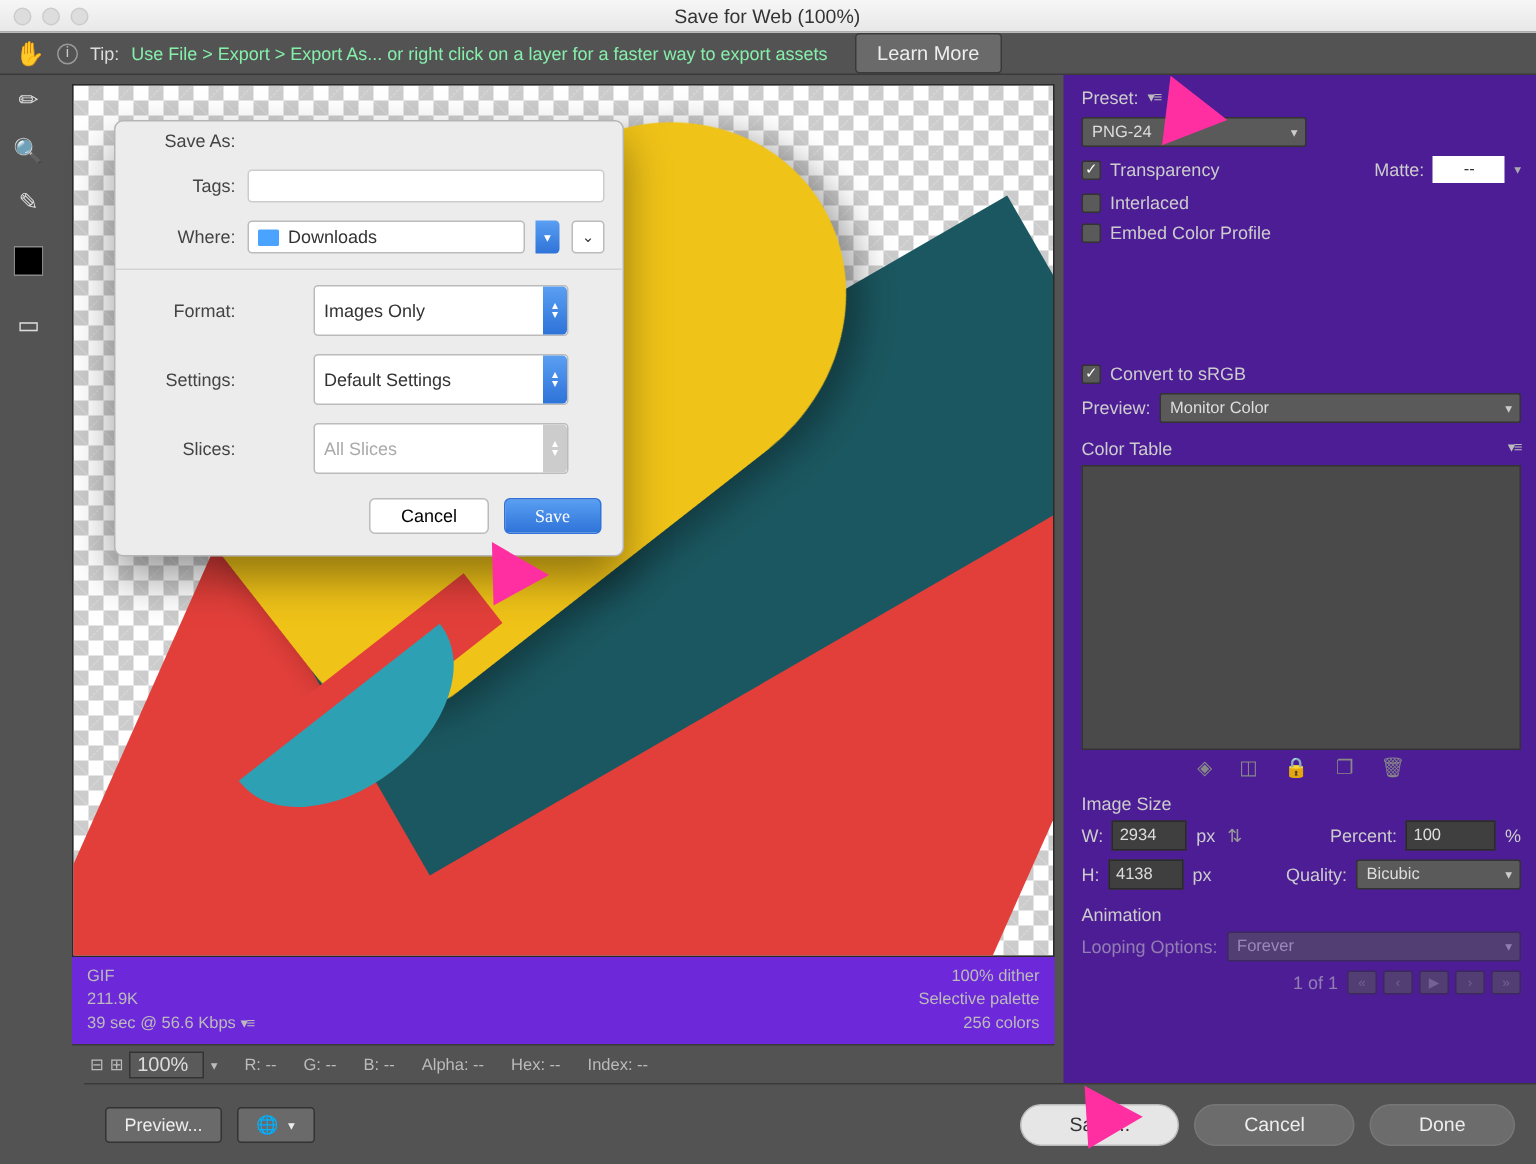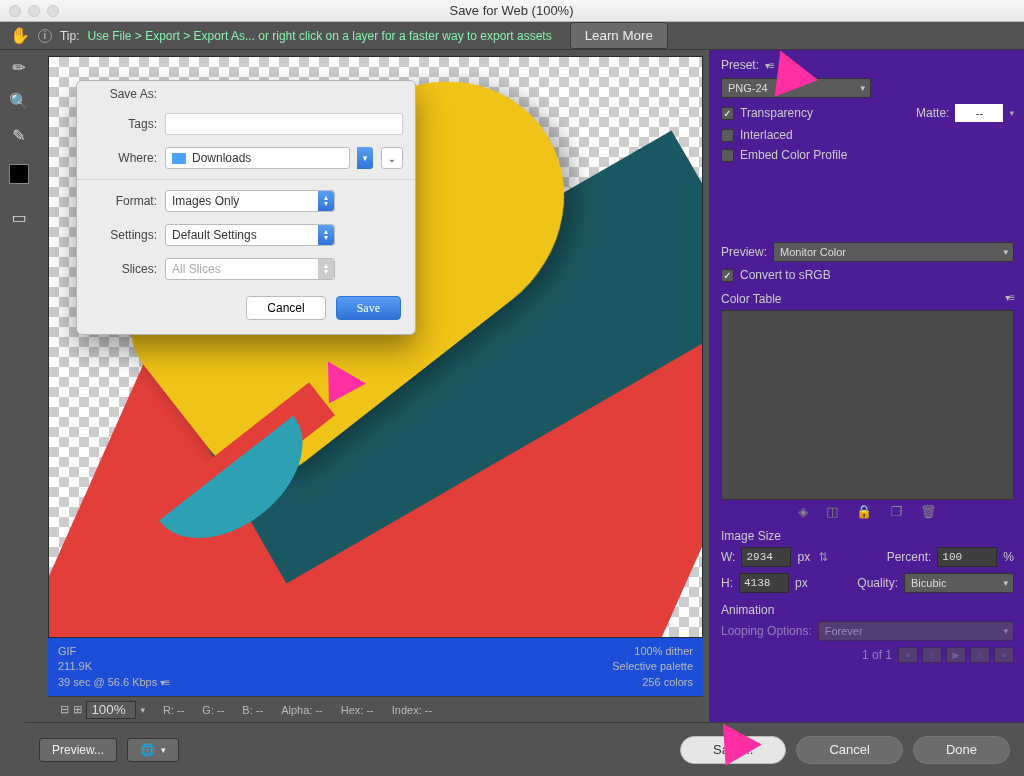--- a/index.html
+++ b/index.html
@@ -39,61 +39,61 @@
   background-position:0 0,0 10px,10px -10px,-10px 0;
 }
 .art { position:absolute; inset:0; }
 .art .red { position:absolute; right:-40px; bottom:-80px; width:640px; height:520px; background:#e33f3a; transform:skewX(-24deg); }
 .art .teal { position:absolute; left:150px; top:200px; width:560px; height:200px; background:#1b5760; transform:rotate(-30deg); }
 .art .yellow { position:absolute; left:80px; top:90px; width:460px; height:240px; background:#f0c318; border-radius:140px 260px 260px 140px / 130px 240px 240px 130px; transform:rotate(-38deg); filter: drop-shadow(6px 10px 12px rgba(0,0,0,.35)); }
 .art .band-r { position:absolute; left:130px; top:370px; width:160px; height:42px; background:#e33f3a; transform:rotate(-38deg); }
 .art .band-c { position:absolute; left:110px; top:405px; width:170px; height:58px; background:#2ea0b4; border-radius: 0 0 90px 90px / 0 0 60px 60px; transform:rotate(-38deg); }
 
 
-.imginfo { background:#1d4ed8; color:#bbb; padding:6px 10px; display:flex; justify-content:space-between; font-size:11px; line-height:1.4; margin:0 6px 0 10px; }
+.imginfo { background:#6d28d9; color:#bbb; padding:6px 10px; display:flex; justify-content:space-between; font-size:11px; line-height:1.4; margin:0 6px 0 10px; }
 .imginfo .left div, .imginfo .right div { white-space:nowrap; }
 .imginfo .right { text-align:right; }
 
 
 .readout { height:26px; background:#535353; display:flex; align-items:center; gap:18px; font-size:11px; padding:0 12px; color:#bbb; border-top:1px solid #3a3a3a; margin:0 6px 0 10px;}
 .readout .zoombox { display:flex; align-items:center; gap:4px; }
 .readout .zoombox .fld { width:50px; height:18px; background:#5a5a5a; border:1px solid #333; color:#ddd; padding:0 4px; }
 
 
 .side-col .row { display:flex; align-items:center; gap:6px; margin-bottom:6px; font-size:12px; color:#ccc; }
 .side-col label { white-space:nowrap; }
 .side-col .sel { flex:1; height:20px; background:#5a5a5a; border:1px solid #333; color:#ddd; padding:0 18px 0 6px; font-size:11px; position:relative; display:flex; align-items:center; border-radius:2px;}
 .side-col .sel::after { content:"▾"; position:absolute; right:5px; color:#ccc; font-size:9px;}
 .side-col .chk { width:13px; height:13px; background:#5a5a5a; border:1px solid #333; display:inline-flex; align-items:center; justify-content:center; color:#fff; font-size:10px; border-radius:2px;}
 .side-col .chk.on::before { content:"✓"; }
-.side-col .num { width:50px; height:20px; background:#3f3f3f; border:1px solid #2a2a2a; color:#ddd; padding:0 4px; font-size:11px;font-family:Liberation Mono, monospace;}
+.side-col .num { width:50px; height:20px; background:#3f3f3f; border:1px solid #2a2a2a; color:#ddd; padding:0 4px; font-size:11px;}
 .side-col .hdr { font-size:12px; color:#ccc; margin:10px 0 4px; }
 .side-col .colortable { height:190px; background:#4a4a4a; border:1px solid #333; margin-bottom:4px; }
 .side-col .ct-icons { display:flex; justify-content:center; gap:18px; color:#888; font-size:13px; margin-bottom:4px;}
 .side-col .mattebox { width:48px; height:18px; background:#fff; color:#333; text-align:center; font-size:11px; line-height:18px; }
 
 
-.bottombar { position:absolute; left:25px; right:0; bottom:0; height:54px; display:flex; align-items:center; padding:0 14px; gap:10px; background:#535353; border-top:1px solid #3a3a3a;}
+.bottombar { position:absolute; left:56px; right:0; bottom:0; height:54px; display:flex; align-items:center; padding:0 14px; gap:10px; background:#535353; border-top:1px solid #3a3a3a;}
 .bottombar .pbtn { height:24px; padding:0 12px; border:1px solid #333; background:#6a6a6a; color:#eee; border-radius:3px; font-size:12px; display:flex; align-items:center; gap:6px;}
 .bottombar .spacer { flex:1; }
 .bottombar .rbtn { height:28px; padding:0 32px; border:1px solid #777; background:#6c6c6c; color:#eee; border-radius:14px; font-size:13px;}
 .bottombar .rbtn.save { background:#e6e6e6; color:#333; border-color:#bbb;}
 
 
 .sheet { position:absolute; left:76px; top:80px; width:340px; background:#ececec; border:1px solid #b5b5b5; border-radius:6px; box-shadow:0 14px 30px rgba(0,0,0,.4); color:#333; z-index:50; }
 .sheet .srow { display:flex; align-items:center; padding:6px 12px; gap:8px; font-size:12px; }
 .sheet .srow label { width:68px; text-align:right; color:#444; }
 .sheet input[type=text] { flex:1; height:22px; border:1px solid #9cb7e0; outline:2px solid #7da7df; border-radius:3px; padding:0 6px; font-size:12px; background:#fff;}
 .sheet input.plain { outline:none; border:1px solid #ccc; }
 .sheet .where { flex:1; display:flex; align-items:center; height:22px; background:#fff; border:1px solid #bbb; border-radius:3px; padding:0 6px; gap:6px; }
 .sheet .where .folder { width:14px; height:11px; background:#4aa3ff; border-radius:1px; }
 .sheet .blue-dd { width:16px; height:22px; background:linear-gradient(#5a9ff2,#2e73d8); border-radius:0 3px 3px 0; margin-left:-1px; color:#fff; font-size:9px; display:flex; align-items:center; justify-content:center;}
 .sheet .expand { width:22px; height:22px; border:1px solid #bbb; border-radius:3px; background:#fff; display:flex; align-items:center; justify-content:center; font-size:10px;}
 .sheet hr { border:none; border-top:1px solid #d4d4d4; margin:4px 0;}
-.sheet .macsel { flex:1; height:22px; border:1px solid #bbb; border-radius:3px; padding:0 6px; font-size:12px; background:#fff; display:flex; align-items:center; position:relative;}
+.sheet .macsel { flex:1; height:34px; border:1px solid #bbb; border-radius:3px; padding:0 6px; font-size:12px; background:#fff; display:flex; align-items:center; position:relative;margin-left:44px;}
 .sheet .macsel .dd { position:absolute; right:0; top:0; bottom:0; width:16px; background:linear-gradient(#5a9ff2,#2e73d8); border-radius:0 3px 3px 0; color:#fff; font-size:8px; display:flex; flex-direction:column; align-items:center; justify-content:center; line-height:6px;}
 .sheet .macsel.disabled { color:#aaa; }
 .sheet .sbtns { display:flex; justify-content:flex-end; gap:10px; padding:10px 14px 14px; }
 .sheet .sbtn { height:24px; padding:0 20px; border:1px solid #bbb; border-radius:4px; background:#fff; font-size:12px;}
 .sheet .sbtn.save { background:linear-gradient(#5a9ff2,#2e73d8); color:#fff; border-color:#2e73d8;font-family:Liberation Serif, serif;}
 
 
 .arrow { position:absolute; width:0; height:0; z-index:60; }
 .arrow.a1 { left:316px; top:370px; border-left:22px solid transparent; border-right:22px solid transparent; border-top:36px solid #ff2fa1; transform:rotate(30deg);}
 .arrow.a2 { right:213px; top:61px; border-left:24px solid transparent; border-right:24px solid transparent; border-top:40px solid #ff2fa1; transform:rotate(38deg);}
@@ -196,28 +196,28 @@
       <span>Interlaced</span>
     </div>
     <div class="row">
       <span class="chk"></span>
       <span>Embed Color Profile</span>
     </div>
 
     <div style="height:74px"></div>
 
     <div class="row">
+      <span class="chk on"></span>
+      <span>Convert to sRGB</span>
+    </div>
+    <div class="row">
       <label>Preview:</label>
       <div class="sel">
           <span>Monitor Color</span>
         </div>
-    </div>
-    <div class="row">
-      <span class="chk on"></span>
-      <span>Convert to sRGB</span>
     </div>
 
     <div class="hdr"><span>Color Table</span>
       <span class="menu-icon" style="float:right">▾≡</span>
     </div>
     <div class="colortable"></div>
     <div class="ct-icons">
       <span>◈</span>
       <span>◫</span>
       <span>🔒</span>

